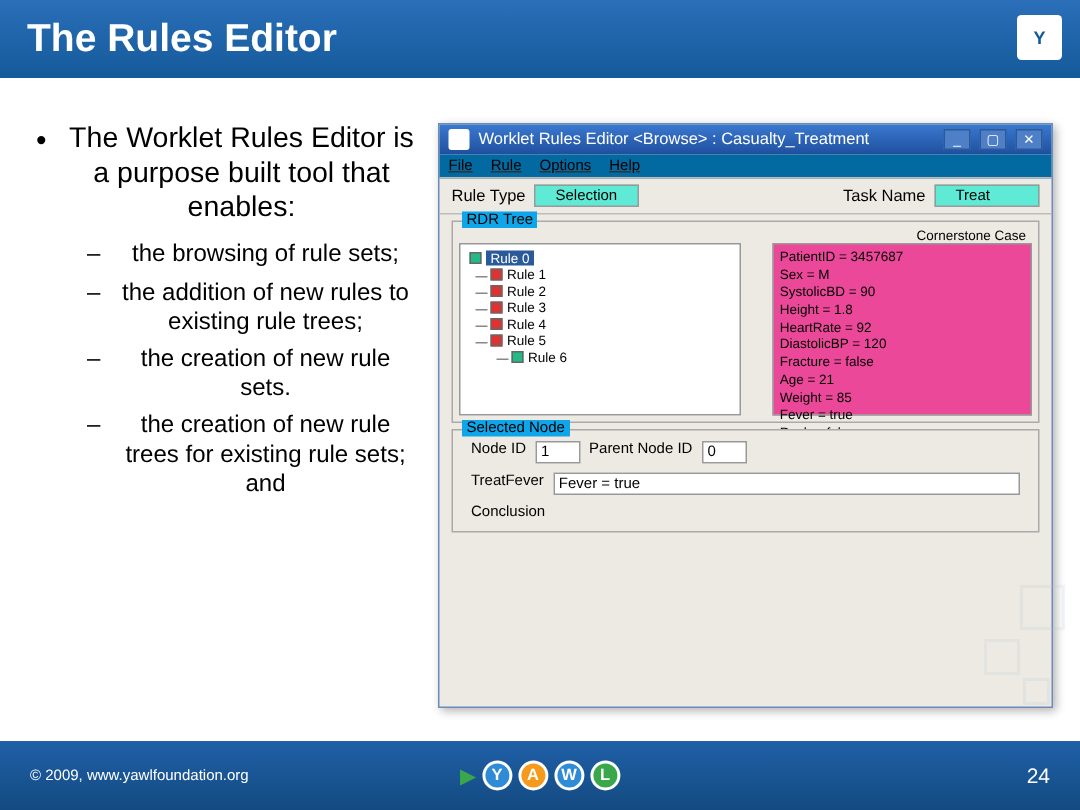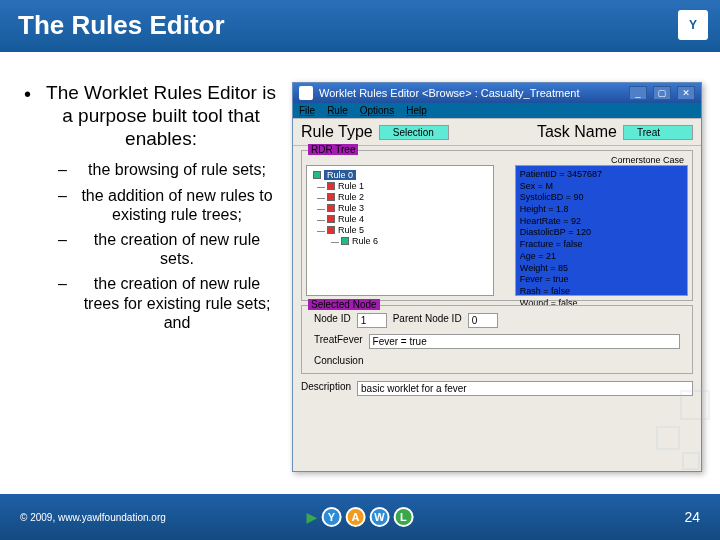--- a/index.html
+++ b/index.html
@@ -15,35 +15,35 @@
   .sublist li::before { content: "–"; position: absolute; left: -4px; }
   .right { flex: 1; }
   .app-window { border: 1px solid #6b8db9; background: #eceae2; width: 100%; height: 390px; box-shadow: 2px 2px 6px rgba(0,0,0,0.3); font-size: 10px; color: #000; }
   .titlebar { background: linear-gradient(to bottom,#3a79d0,#1f4f9e); color: #fff; padding: 3px 6px; display: flex; align-items: center; gap: 6px; font-size: 11px; }
   .titlebar-icon { width: 14px; height: 14px; background: #fff; border-radius: 2px; }
   .titlebar-spacer { flex: 1; }
   .win-btn { width: 18px; height: 14px; background: #4f7fc7; border: 1px solid #2a5a9a; display: inline-flex; align-items: center; justify-content: center; color: #fff; font-size: 9px; }
   .menubar { background: #0369a1; padding: 2px 6px; display: flex; gap: 12px; border-bottom: 1px solid #bbb; font-size: 10px; }
   .menubar span { text-decoration: underline; text-decoration-color: #333; }
   .toolbar-row { padding: 4px 8px; display: flex; align-items: center; gap: 6px; border-bottom: 1px solid #bbb; }
-  .toolbar-row label { font-size: 16px; }
+  .toolbar-row label { font-size: 11px; }
   .dropdown { border: 1px solid #999; background: #5eead4; padding: 1px 13px; font-size: 10px; min-width: 70px; }
   .fieldset { border: 1px solid #aaa; margin: 4px 8px; padding: 4px; position: relative; background: #eceae2; }
-  .fieldset > .legend { position: absolute; top: -7px; left: 6px; background: #a21caf; padding: 0 3px; font-size: 10px; }
-  .tree-area { display: flex; gap: 6px; height: 131px; }
+  .fieldset > .legend { position: absolute; top: -7px; left: 6px; background: #0ea5e9; padding: 0 3px; font-size: 10px; }
+  .tree-area { display: flex; gap: 6px; height: 115px; }
   .tree { border: 1px solid #999; background: #fff; width: 52%; padding: 4px 6px; font-size: 9px; overflow: hidden; }
   .tree .root { background: #2a5a9a; color: #fff; padding: 0 3px; display: inline-block; }
   .tree ul { list-style: none; padding-left: 14px; }
   .tree li { position: relative; }
   .tree li::before { content: ""; position: absolute; left: -10px; top: 6px; width: 8px; height: 1px; background: #888; }
   .rule-node { display: inline-flex; align-items: center; gap: 3px; }
   .rule-box { width: 8px; height: 8px; border: 1px solid #666; display:inline-block; }
   .rb-red { background: #d33; }
   .rb-green { background: #2b8; }
-  .cond-box { border: 1px solid #999; background: #1d4ed8; width: 48%; padding: 3px 4px; font-size: 9px; line-height: 1.3; margin-left: 15px; }
+  .cond-box { border: 1px solid #999; background: #ec4899; width: 48%; padding: 3px 4px; font-size: 9px; line-height: 1.3; margin-left: 15px; }
   .field-row { display: flex; align-items: flex-start; gap: 6px; padding: 3px 8px; font-size: 10px; }
   .field-row input { border: 1px solid #999; background: #fff; padding: 1px 3px; font-size: 10px; }
   .wide { flex: 1; }
   .footer { position: absolute; bottom: 0; left: 0; right: 0; height: 46px; background: linear-gradient(to bottom,#2060a8,#134a80); display: flex; align-items: center; padding: 0 20px; color: #fff; font-size: 10px; }
   .footer-logo { position: absolute; left: 50%; transform: translateX(-50%); display: flex; gap: 4px; align-items:center; }
   .footer-logo .circle { width: 20px; height: 20px; border-radius: 50%; display: flex; align-items: center; justify-content: center; color: #fff; font-weight: bold; font-size: 11px; border: 2px solid #fff; }
   .page-num { margin-left: auto; font-size: 14px; }
   .deco { position: absolute; right: 0; bottom: 40px; width: 120px; height: 180px; opacity: 0.15; pointer-events:none; }
   .deco div { position: absolute; border: 2px solid #a9c2db; }
 </style>
@@ -157,24 +157,20 @@
         </div>
         <div class="field-row">
           <label>TreatFever</label>
           <input class="wide" value="Fever = true" style="">
         </div>
         <div class="field-row">
           <label>Conclusion</label>
         </div>
       </div>
 
-      <div class="field-row" style="padding-bottom:6px;">
-        <label>Description</label>
-        <input class="wide" value="basic worklet for a fever" style="">
-      </div>
     </div>
   </div>
 </div>
 
 <div class="deco">
   <div style="width:30px;height:30px;right:10px;bottom:80px;"></div>
   <div style="width:24px;height:24px;right:40px;bottom:50px;"></div>
   <div style="width:18px;height:18px;right:20px;bottom:30px;"></div>
 </div>
 

